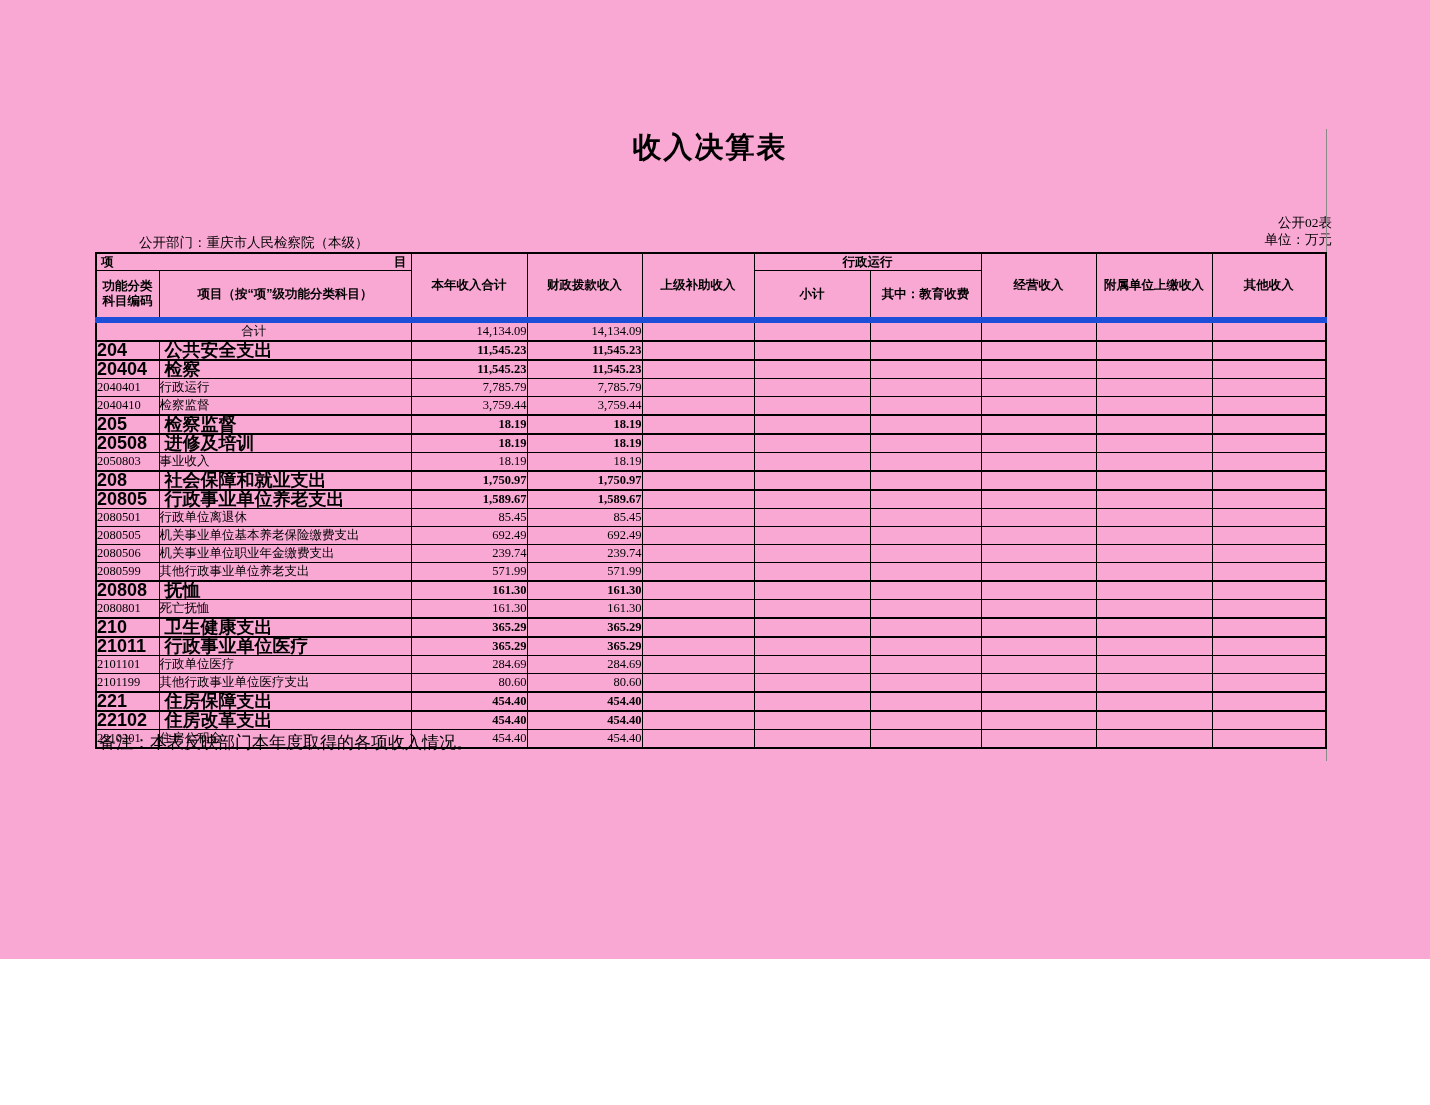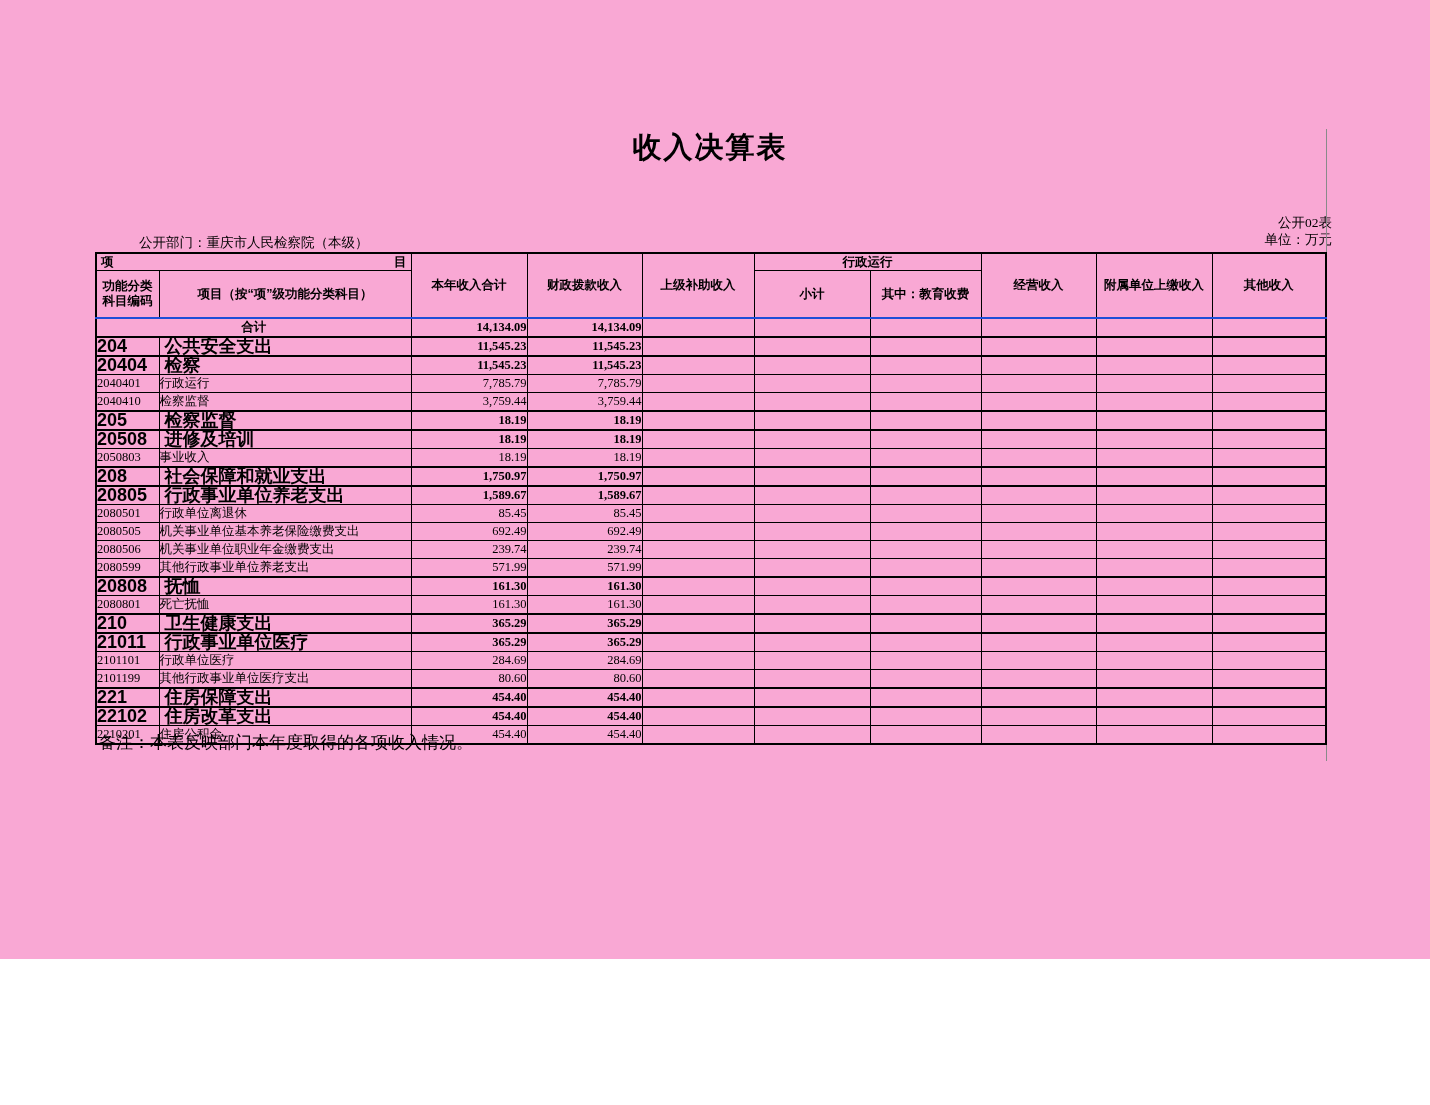--- a/index.html
+++ b/index.html
@@ -87,21 +87,21 @@
     padding-left: 4px !important;
     padding-right: 6px !important;
   }
   tbody td {
     height: 16.9px;
     line-height: 17px;
     font-size: 12.5px;
     white-space: nowrap;
     vertical-align: middle;
   }
-  tbody tr:first-child td { border-top: 2px solid #1d4ed8; font-weight: bold; }
+  tbody tr:first-child td { border-top: 6px solid #1d4ed8; }
   tbody tr.bold td {
     font-weight: 700;
     border-top: 2px solid #000;
   }
   tbody tr.bold .c-code,
   tbody tr.bold .c-name {
     font-family: "Liberation Sans", "DejaVu Sans", sans-serif;
     font-size: 18px;
   }
   .c-code { text-align: left; padding-left: 3px; }

